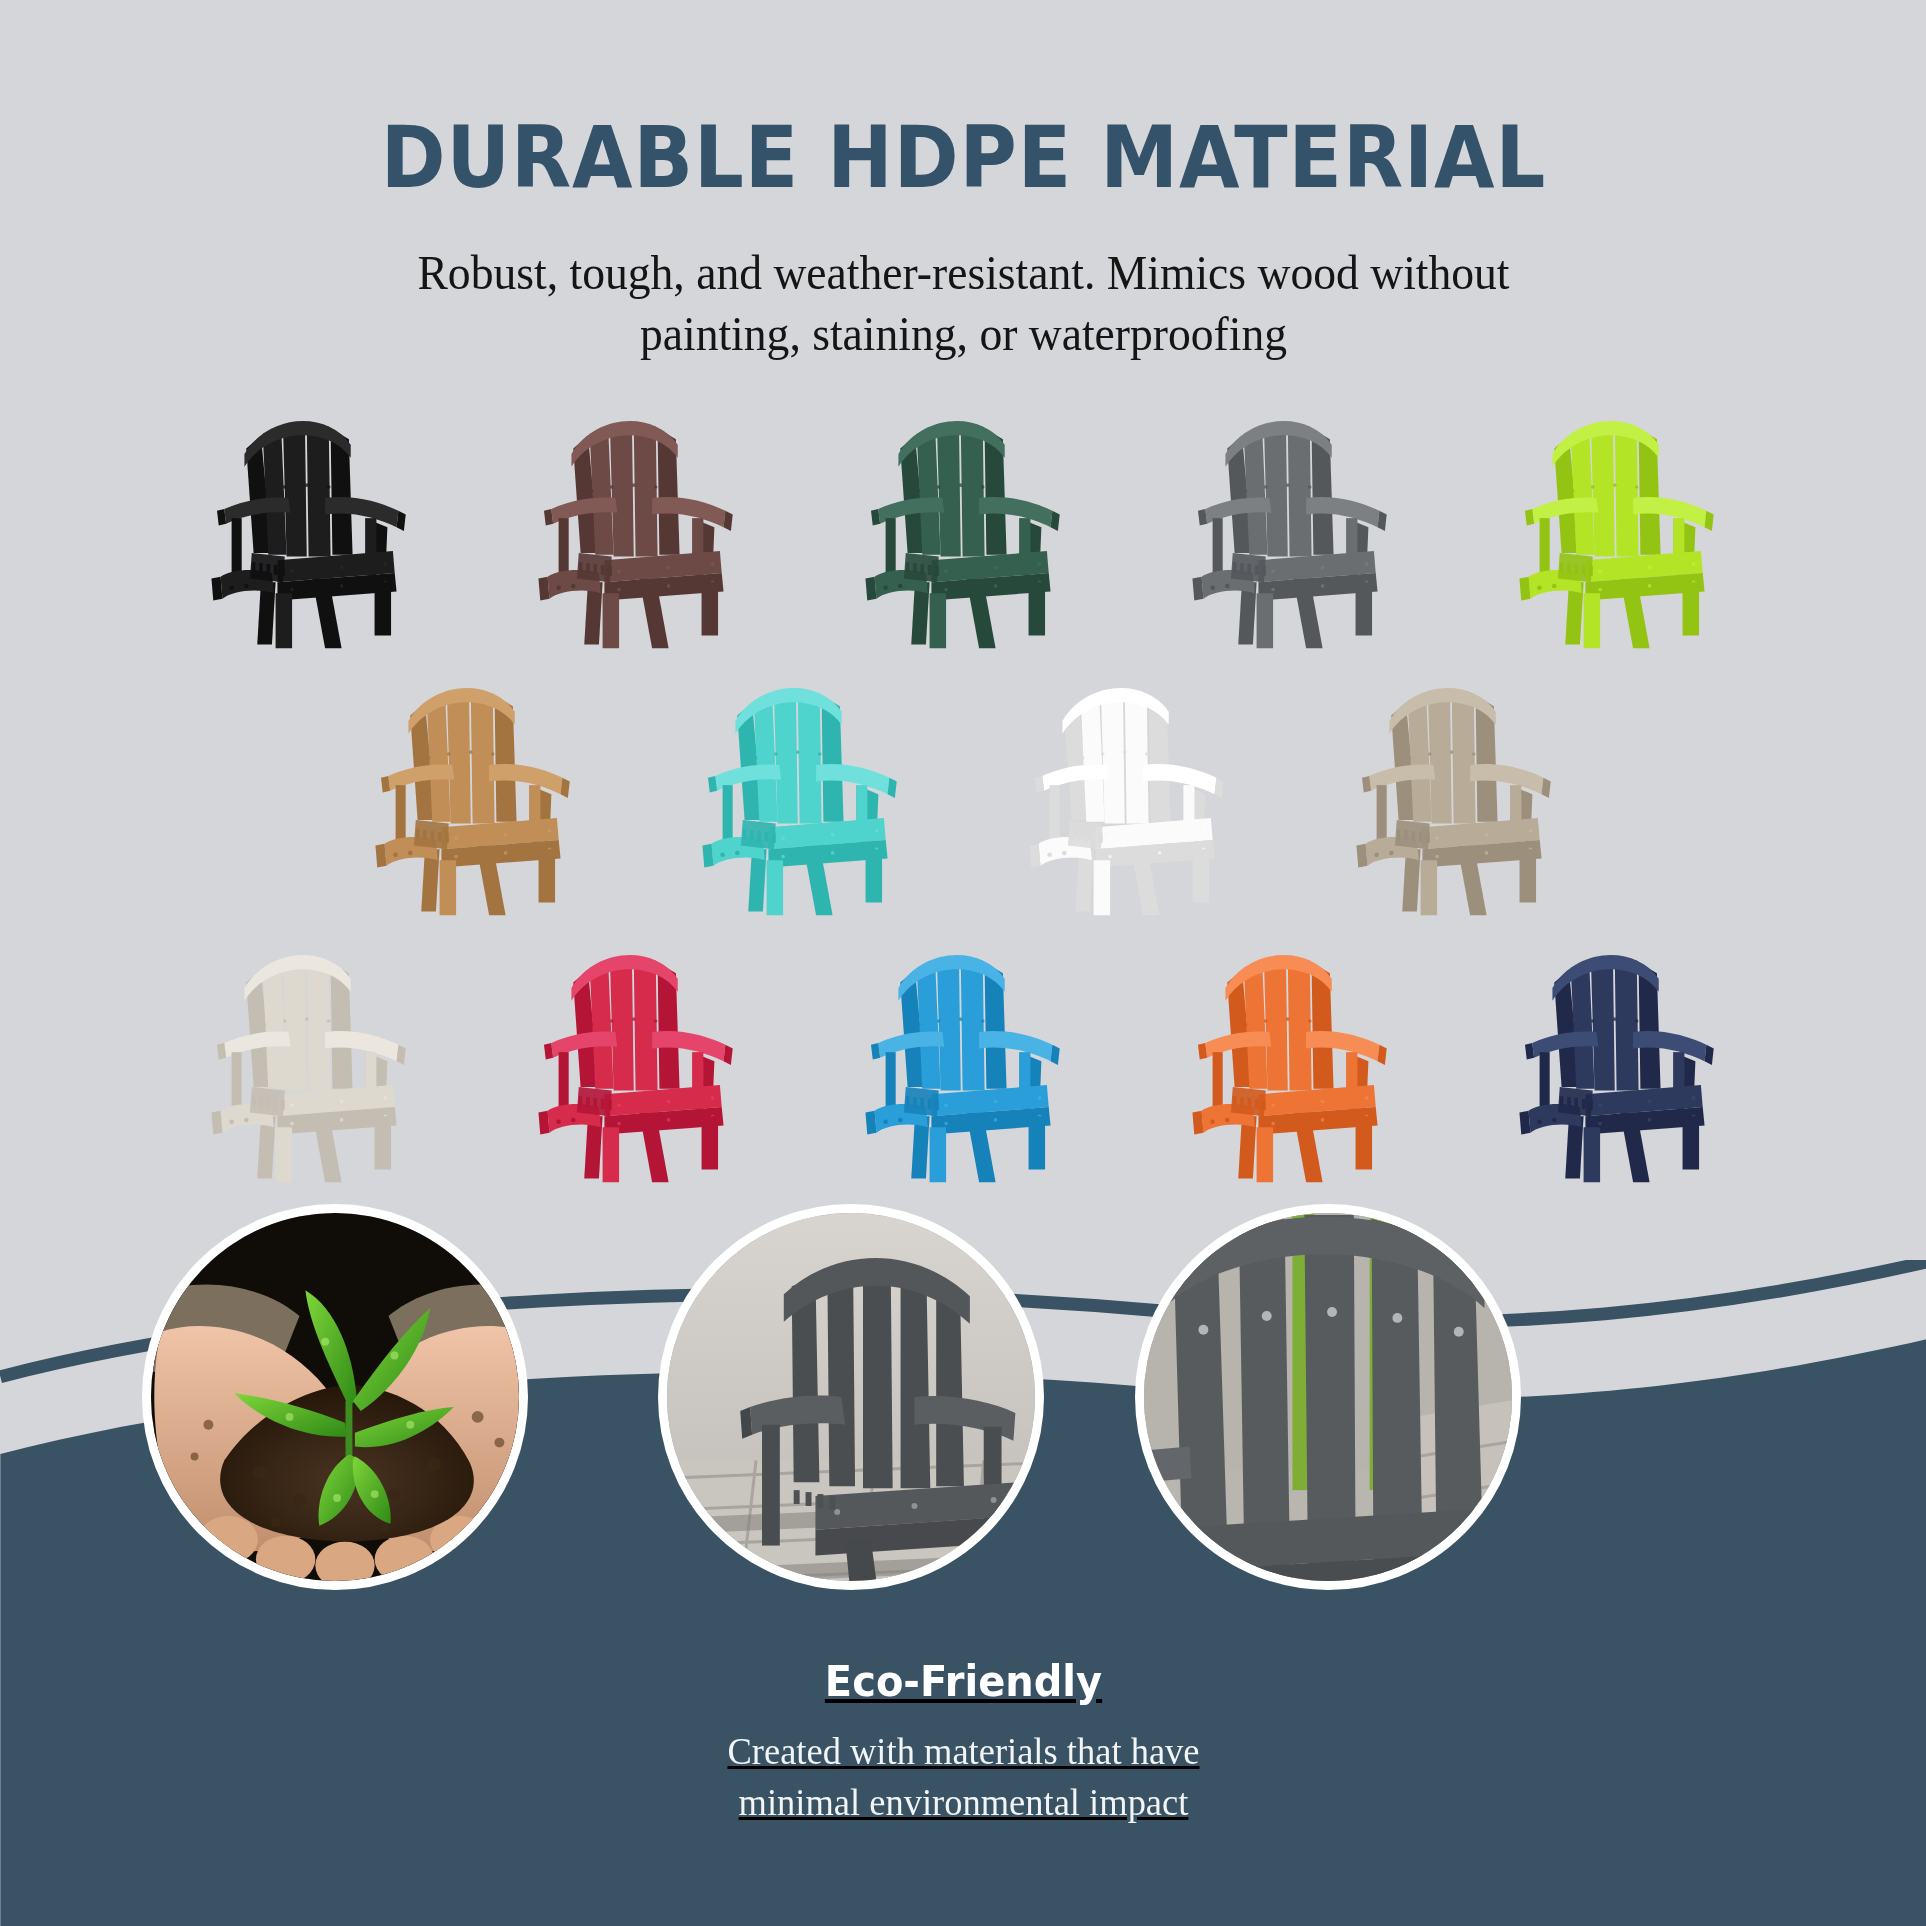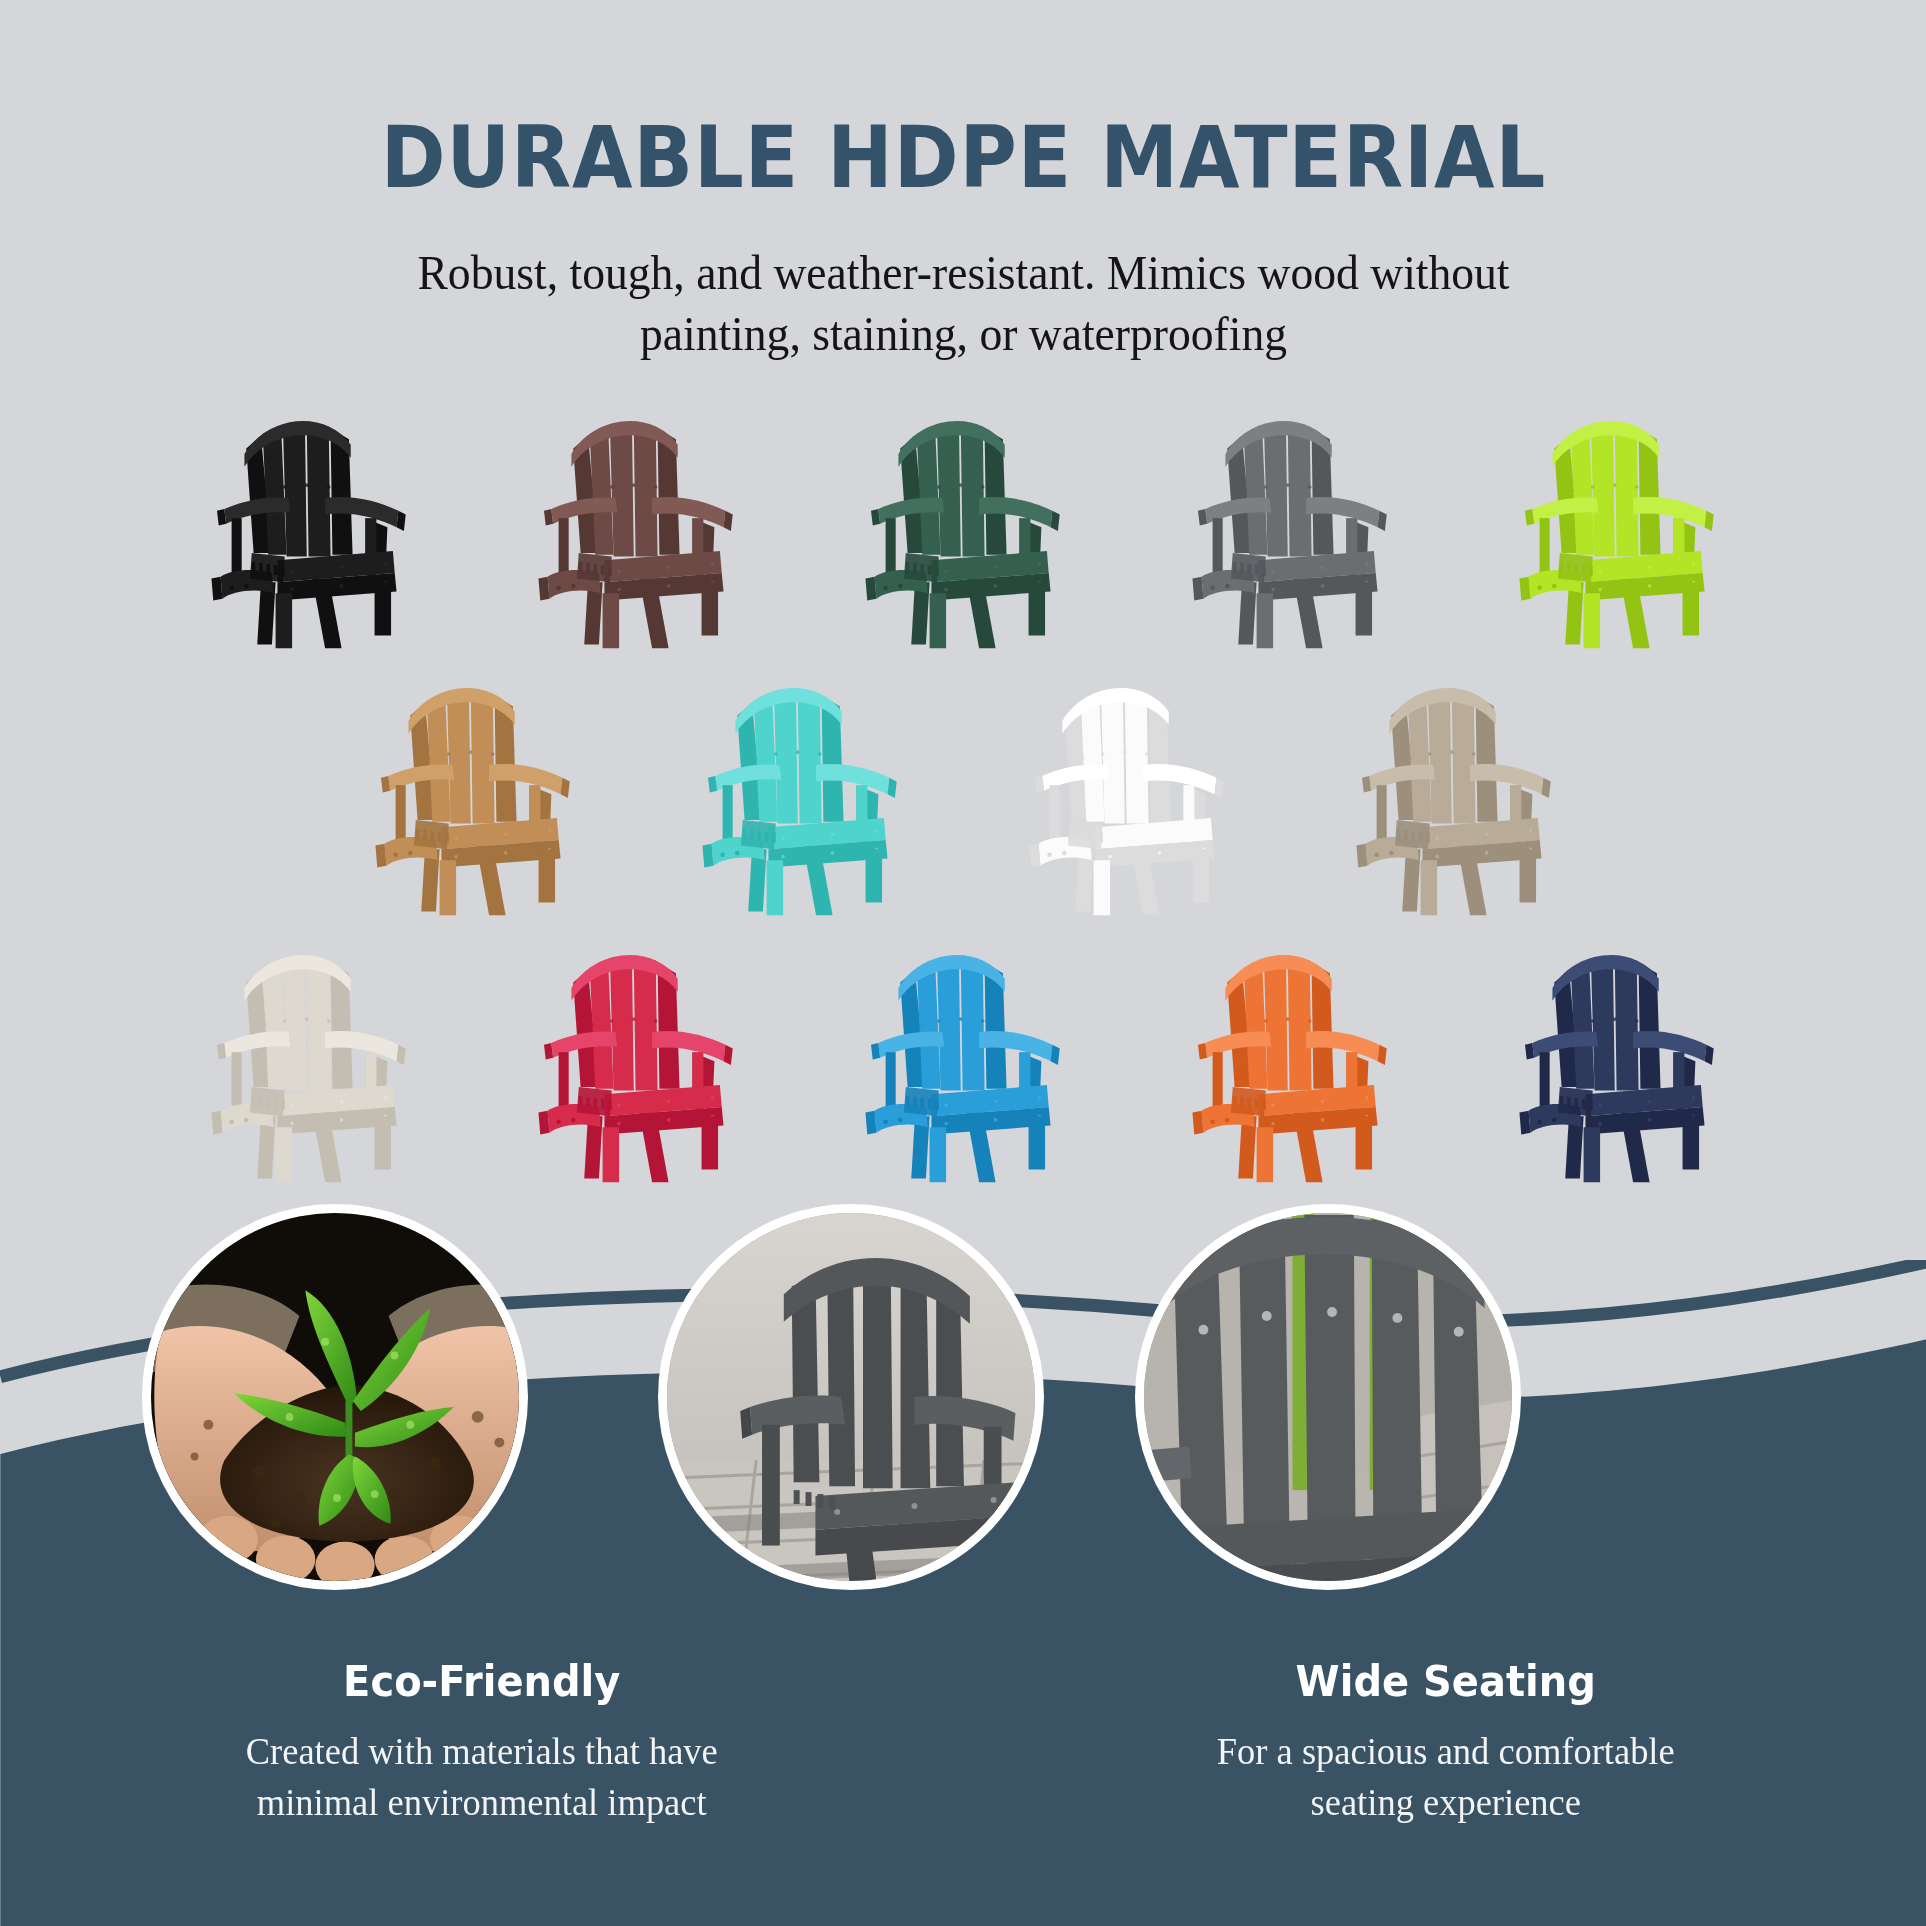--- a/index.html
+++ b/index.html
@@ -51,21 +51,21 @@
   .circles { position:absolute; left:0; top:0; width:1927px; height:1927px; pointer-events:none; }
   .circ {
     position:absolute; width:386px; height:386px; border-radius:50%;
     border:9px solid #ffffff; overflow:hidden;
     background:#9aa1a6;
   }
   .circ .inner { position:absolute; inset:0; }
 
   
   .features { position:absolute; left:0; top:1638px; width:1927px; display:flex; }
-  .feat { flex:1; text-align:center; padding:0 34px; }
+  .feat { flex:1; text-align:center; padding:0 34px;text-decoration:underline; }
   .feat-title {
     font-family:"DejaVu Sans", sans-serif;
     font-weight:bold; font-size:43px; color:#ffffff; letter-spacing:0px;
     transform:scaleX(0.93);
   }
   .feat-desc {
     font-family:"Liberation Serif", serif;
     font-size:38px; color:#f2f4f5; line-height:1.35; margin-top:20px;
     transform:scaleX(0.96);
   }
@@ -1211,23 +1211,16 @@
   </div>
 
   <div class="features">
     <div class="feat">
       <div class="feat-title">Eco-Friendly</div>
       <div class="feat-desc">
         <div>Created with materials that have</div>
         <div>minimal environmental impact</div>
       </div>
     </div>
-    <div class="feat">
-      <div class="feat-title">Wide Seating</div>
-      <div class="feat-desc">
-        <div>For a spacious and comfortable</div>
-        <div>seating experience</div>
-      </div>
-    </div>
   </div>
 
 </div>
 
 
 </body></html>

